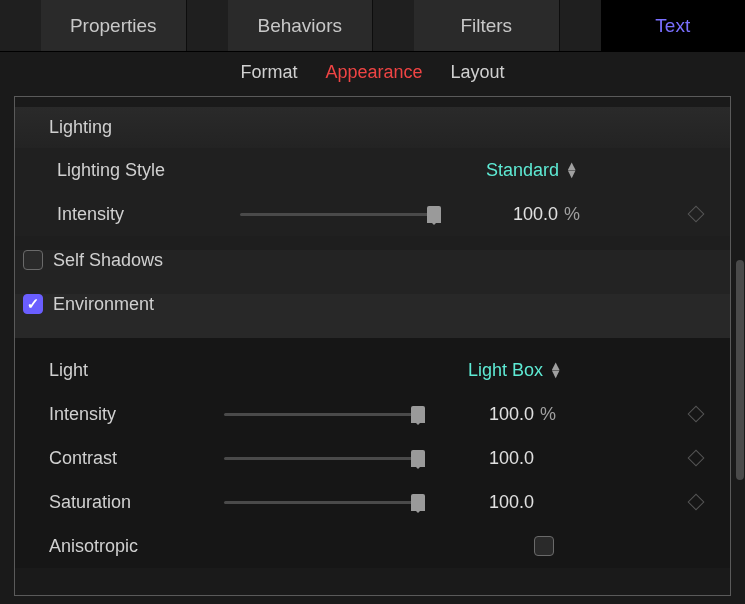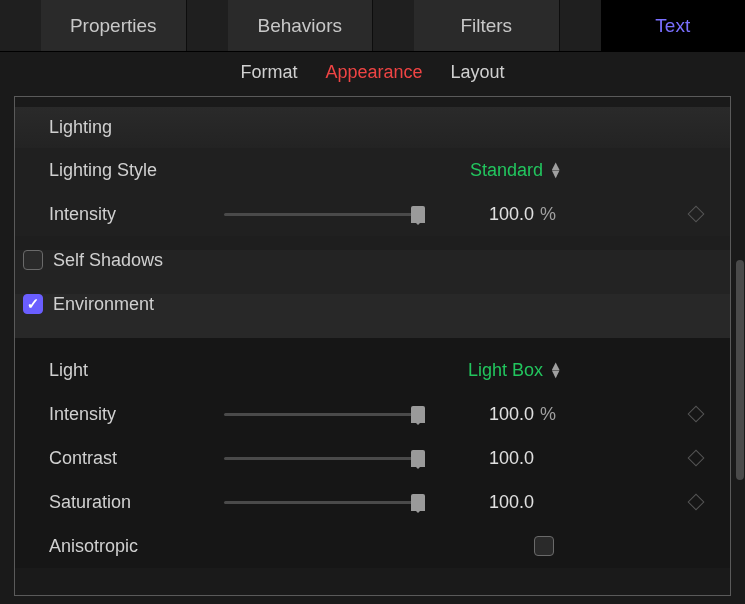--- a/index.html
+++ b/index.html
@@ -79,21 +79,21 @@
       background: #262626;
       background: linear-gradient(#2a2a2a, #232323);
     }
     .row {
       display: flex;
       align-items: center;
       height: 44px;
       padding: 0 10px 0 0;
       font-size: 18px;
     }
-    .row-dim { background: #202020; }
+    .row-dim { background: #202020; gap: 8px; }
     .row-dark { background: #161616; }
     .label-disclosure {
       width: 34px;
       display: flex;
       justify-content: center;
       color: #b0b0b0;
       font-size: 14px;
     }
     .label {
       flex: 0 0 175px;
@@ -169,21 +169,21 @@
       width: 22px;
     }
     .dropdown-area {
       flex: 0 0 340px;
       display: flex;
       align-items: center;
       justify-content: flex-end;
       gap: 6px;
       padding-right: 2px;
     }
-    .dropdown-label { color: #22c55e; }
+    .dropdown-label { color: #5eead4; }
     .stepper {
       display: inline-block;
       color: #a0a0a0;
       font-size: 13px;
       line-height: 8px;
     }
     .stepper span { display: block; }
     .keyframe-area {
       flex: 1;
       display: flex;

